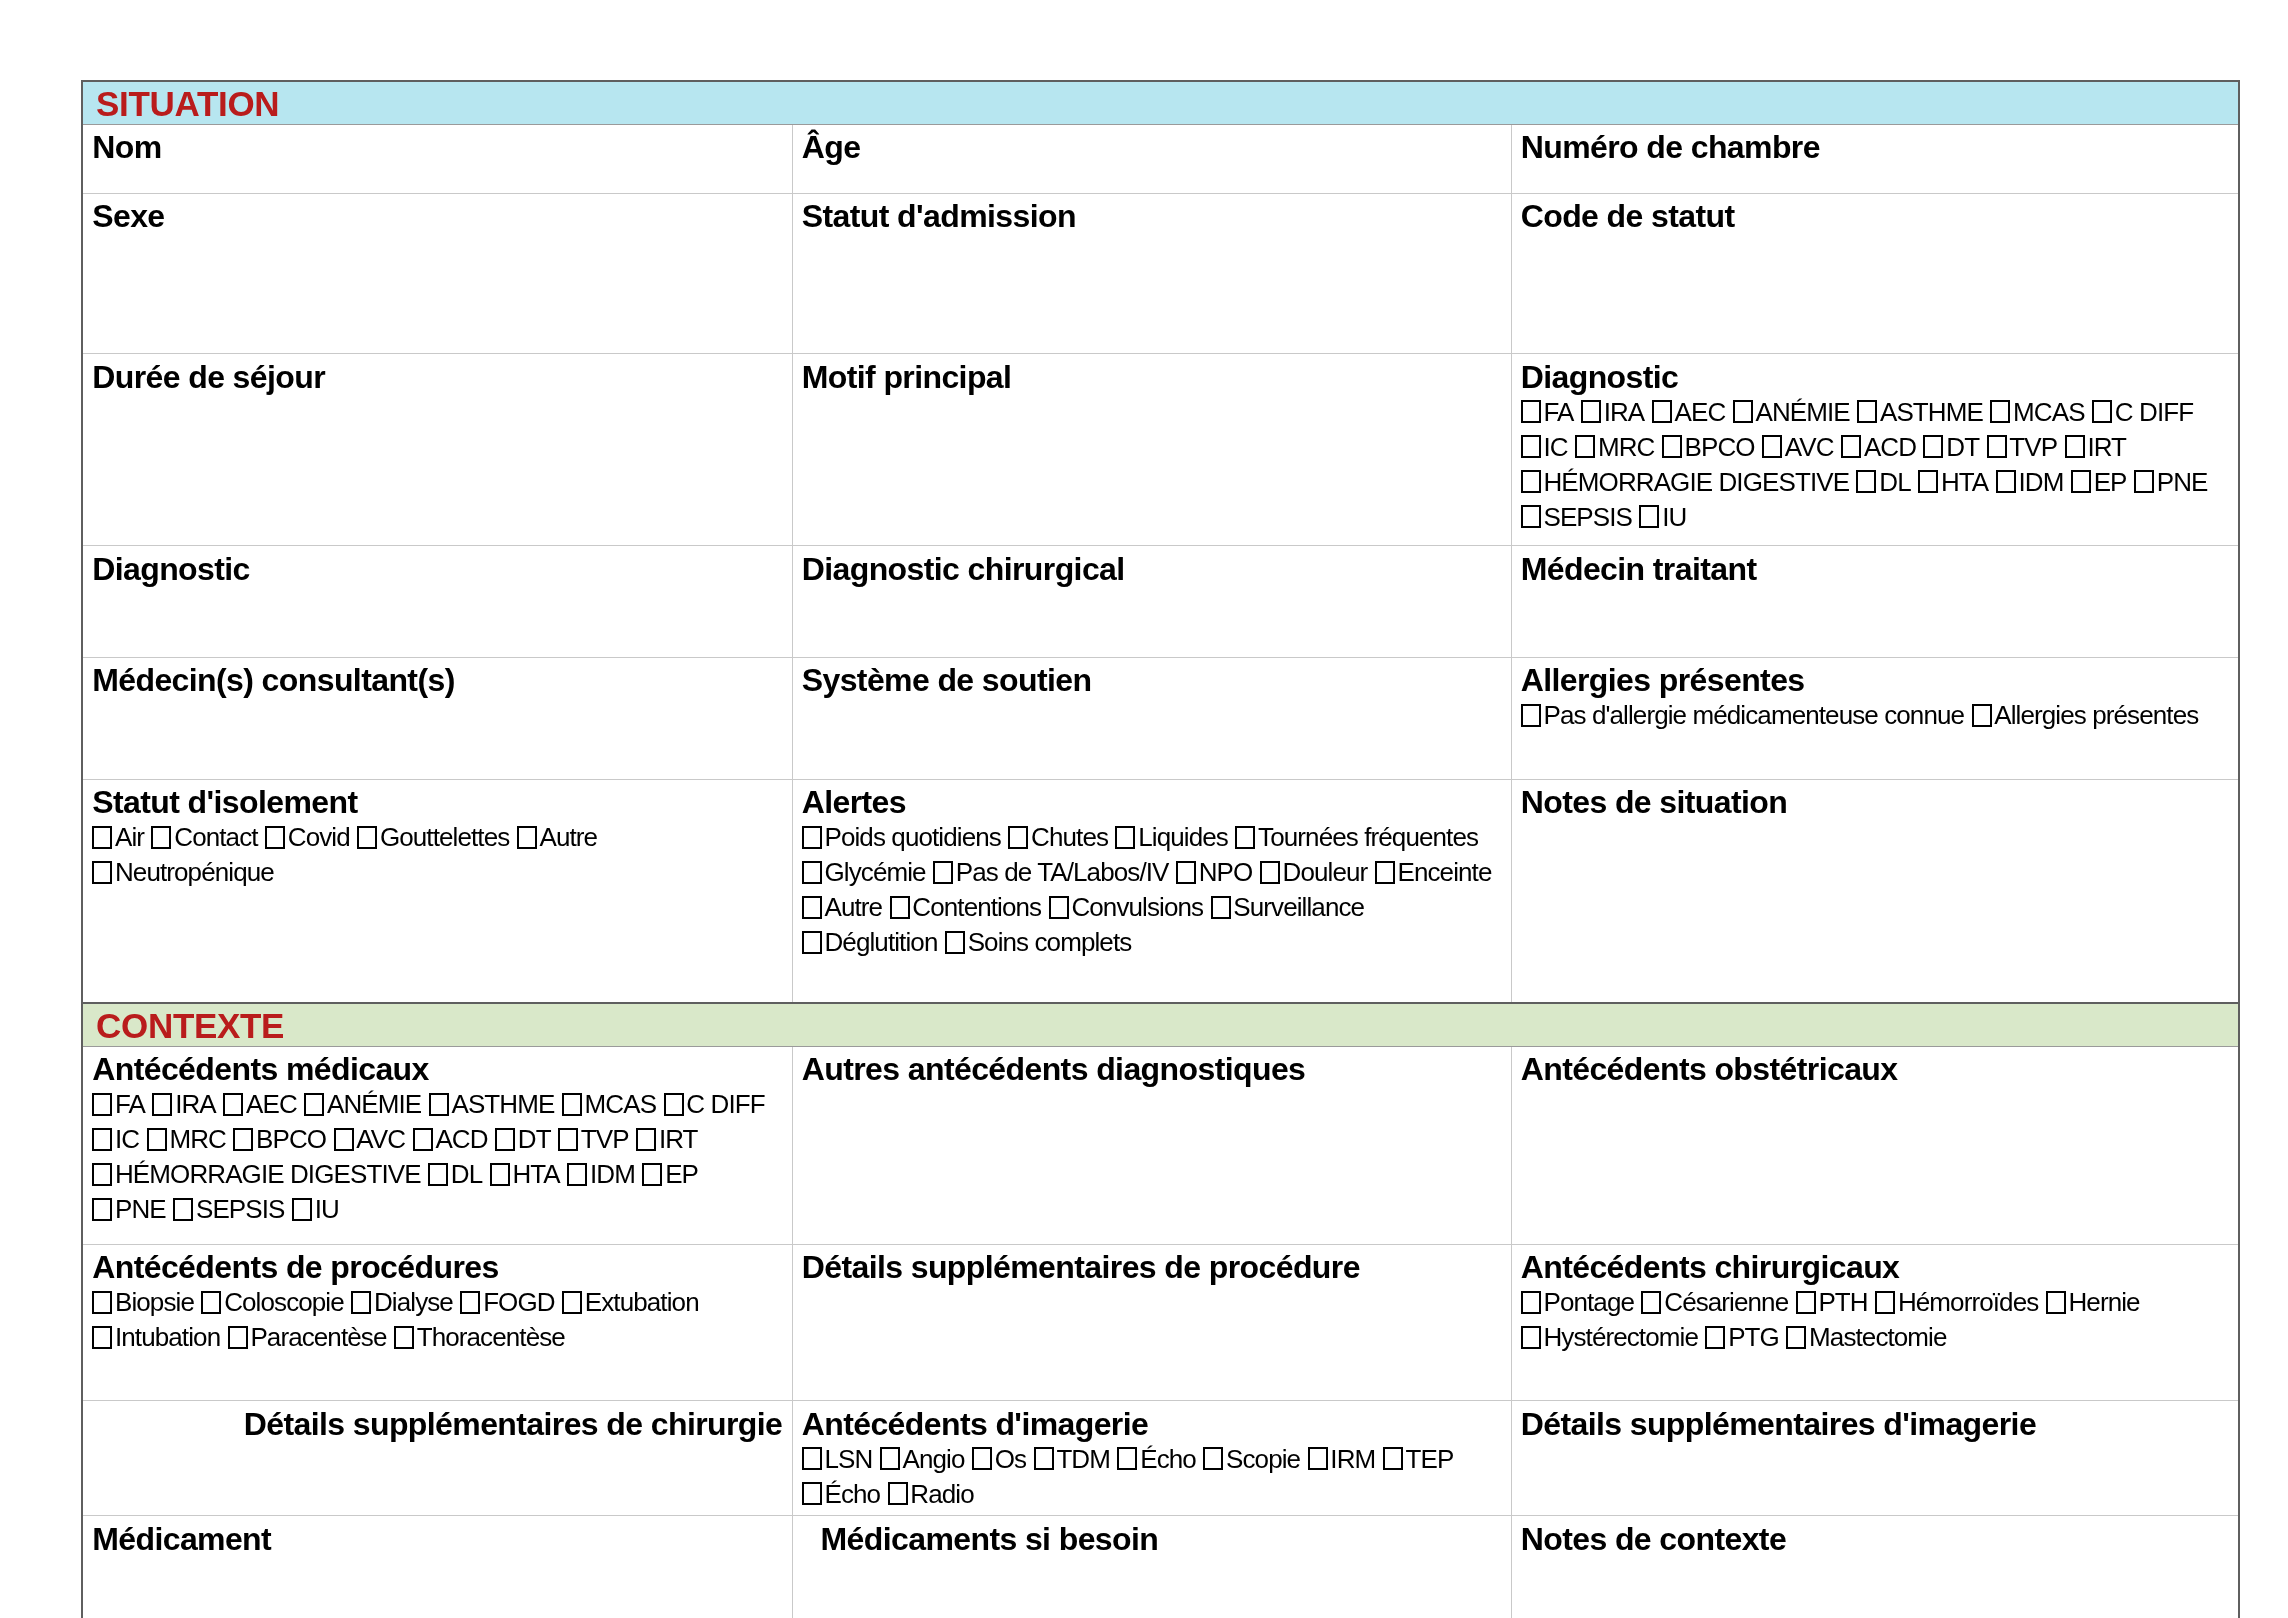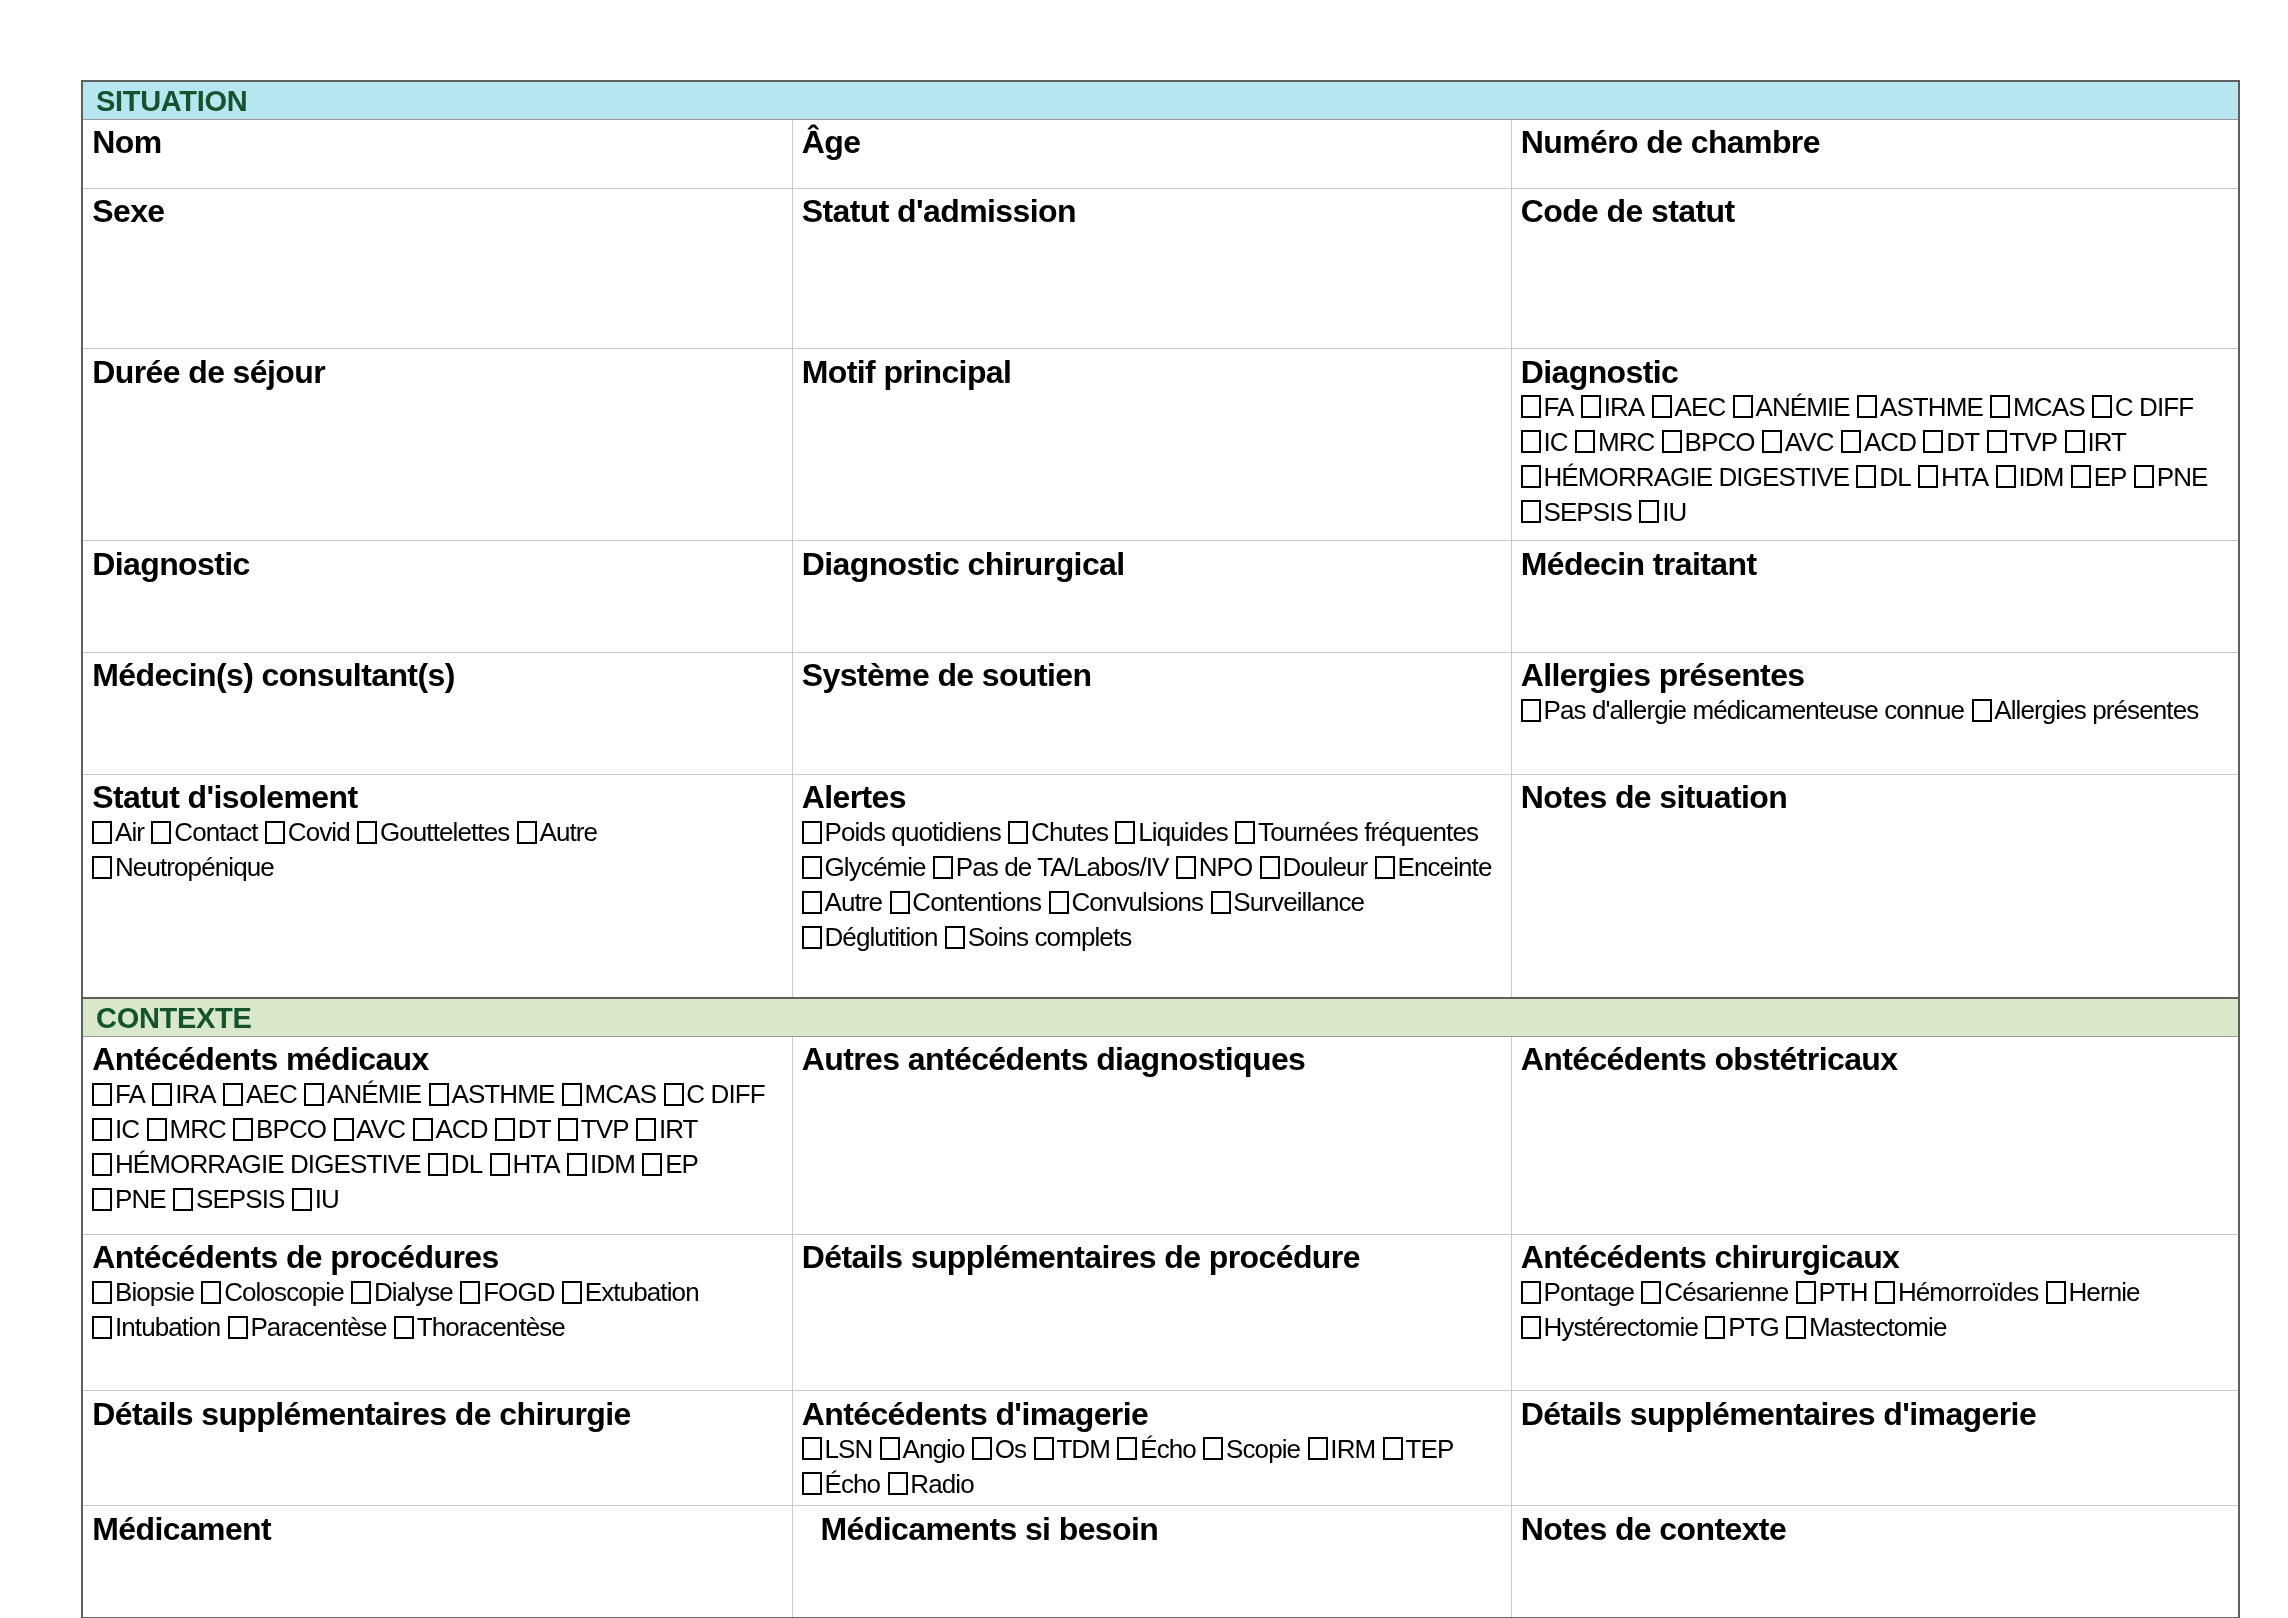--- a/index.html
+++ b/index.html
@@ -29,22 +29,22 @@
     padding: 5.5px 9.2px 3.7px 9.2px;
     overflow: hidden;
   }
   td.band {
     height: 35px;
     border-top: 2.8px solid #5f5f5f;
     border-bottom: 1.8px solid #9a9a9a;
     border-left: 2.8px solid #5f5f5f;
     border-right: 2.8px solid #5f5f5f;
     font-weight: bold;
-    font-size: 29px;
-    color: #14532d;
+    font-size: 35px;
+    color: #b91c1c;
     padding: 1.8px 9.2px 0 13px;
     letter-spacing: -0.3px;
     vertical-align: middle;
   }
   .cell-label {
     font-weight: bold;
     font-size: 32px;
     line-height: 35px;
     color: #000;
     letter-spacing: -0.6px;
@@ -176,21 +176,21 @@
           </td>
           <td class="cell" style="height: 146px;">
             <div class="cell-label">Détails supplémentaires de procédure</div>
           </td>
           <td class="cell" style="height: 146px;">
             <div class="cell-label">Antécédents chirurgicaux</div>
             <div class="options"><span class="opt"><span class="box"></span><span>Pontage</span></span><span class="opt"><span class="box"></span><span>Césarienne</span></span><span class="opt"><span class="box"></span><span>PTH</span></span><span class="opt"><span class="box"></span><span>Hémorroïdes</span></span><span class="opt"><span class="box"></span><span>Hernie</span></span><span class="opt"><span class="box"></span><span>Hystérectomie</span></span><span class="opt"><span class="box"></span><span>PTG</span></span><span class="opt"><span class="box"></span><span>Mastectomie</span></span></div>
           </td>
         </tr>
         <tr>
-          <td class="cell" style="height: 103px;">
+          <td class="cell" style="height: 103px; text-align: right;">
             <div class="cell-label">Détails supplémentaires de chirurgie</div>
           </td>
           <td class="cell" style="height: 103px;">
             <div class="cell-label">Antécédents d'imagerie</div>
             <div class="options"><span class="opt"><span class="box"></span><span>LSN</span></span><span class="opt"><span class="box"></span><span>Angio</span></span><span class="opt"><span class="box"></span><span>Os</span></span><span class="opt"><span class="box"></span><span>TDM</span></span><span class="opt"><span class="box"></span><span>Écho</span></span><span class="opt"><span class="box"></span><span>Scopie</span></span><span class="opt"><span class="box"></span><span>IRM</span></span><span class="opt"><span class="box"></span><span>TEP</span></span><span class="opt"><span class="box"></span><span>Écho</span></span><span class="opt"><span class="box"></span><span>Radio</span></span></div>
           </td>
           <td class="cell" style="height: 103px;">
             <div class="cell-label">Détails supplémentaires d'imagerie</div>
           </td>
         </tr>

